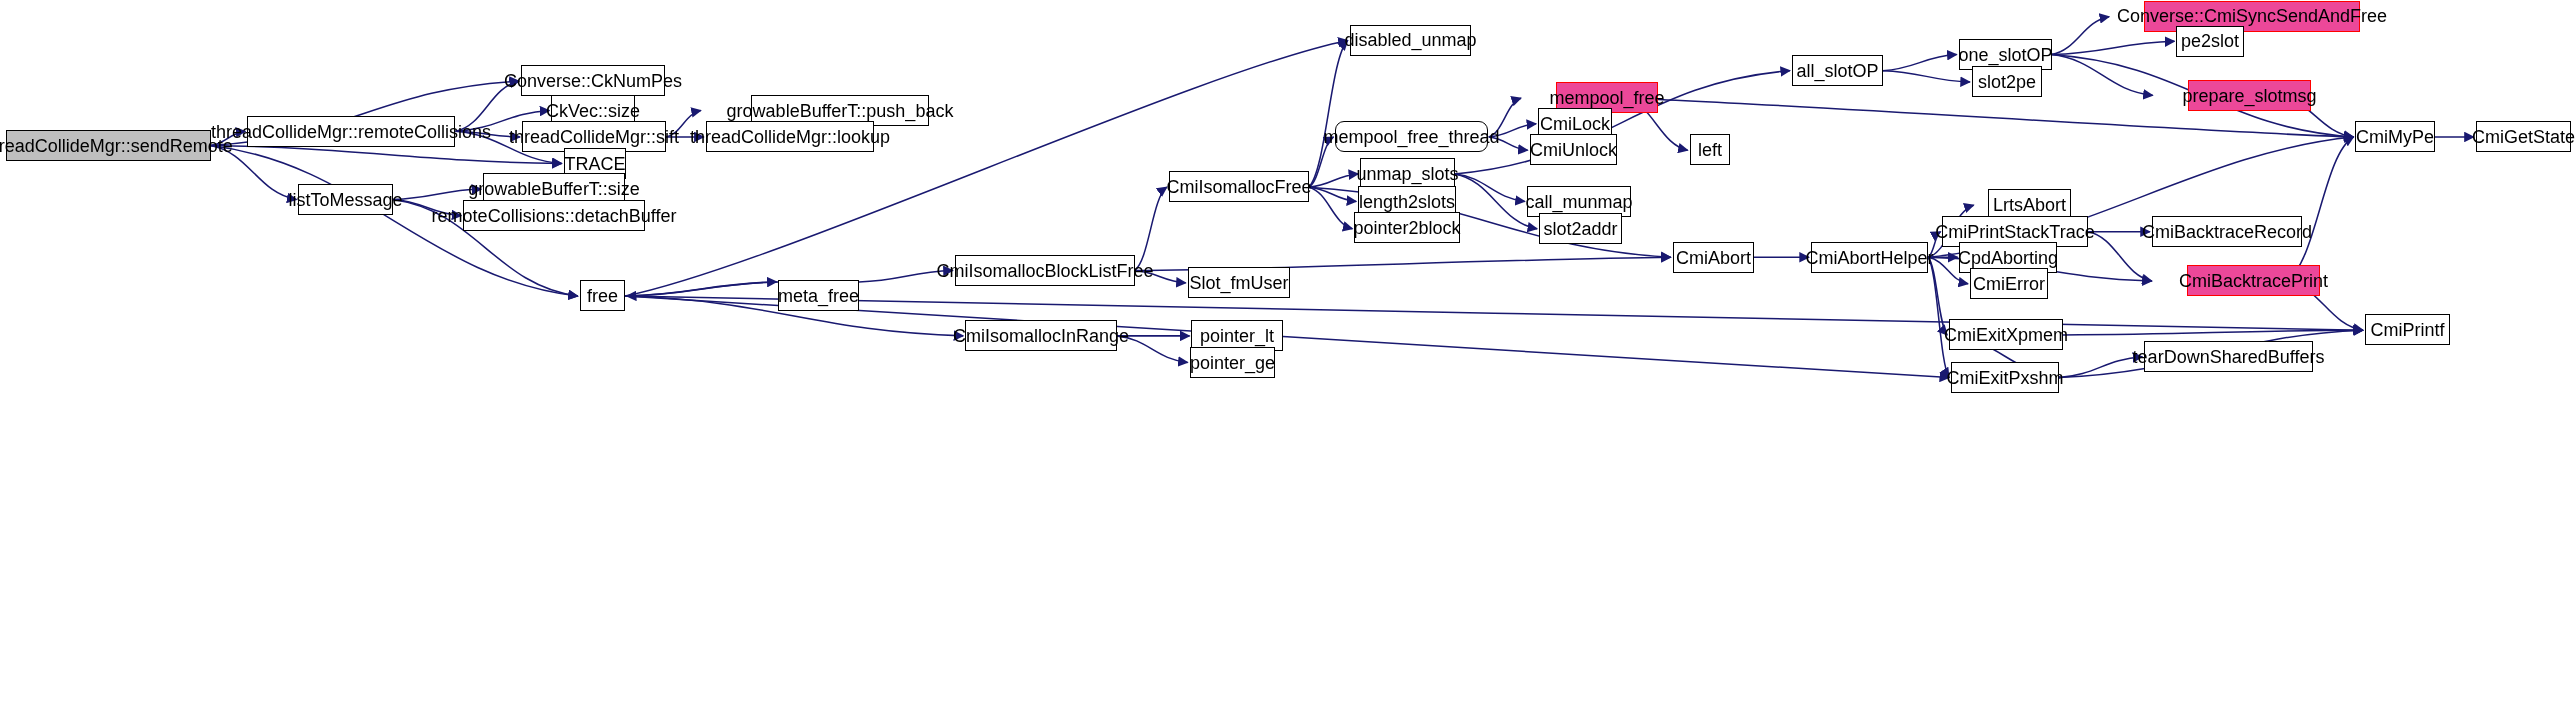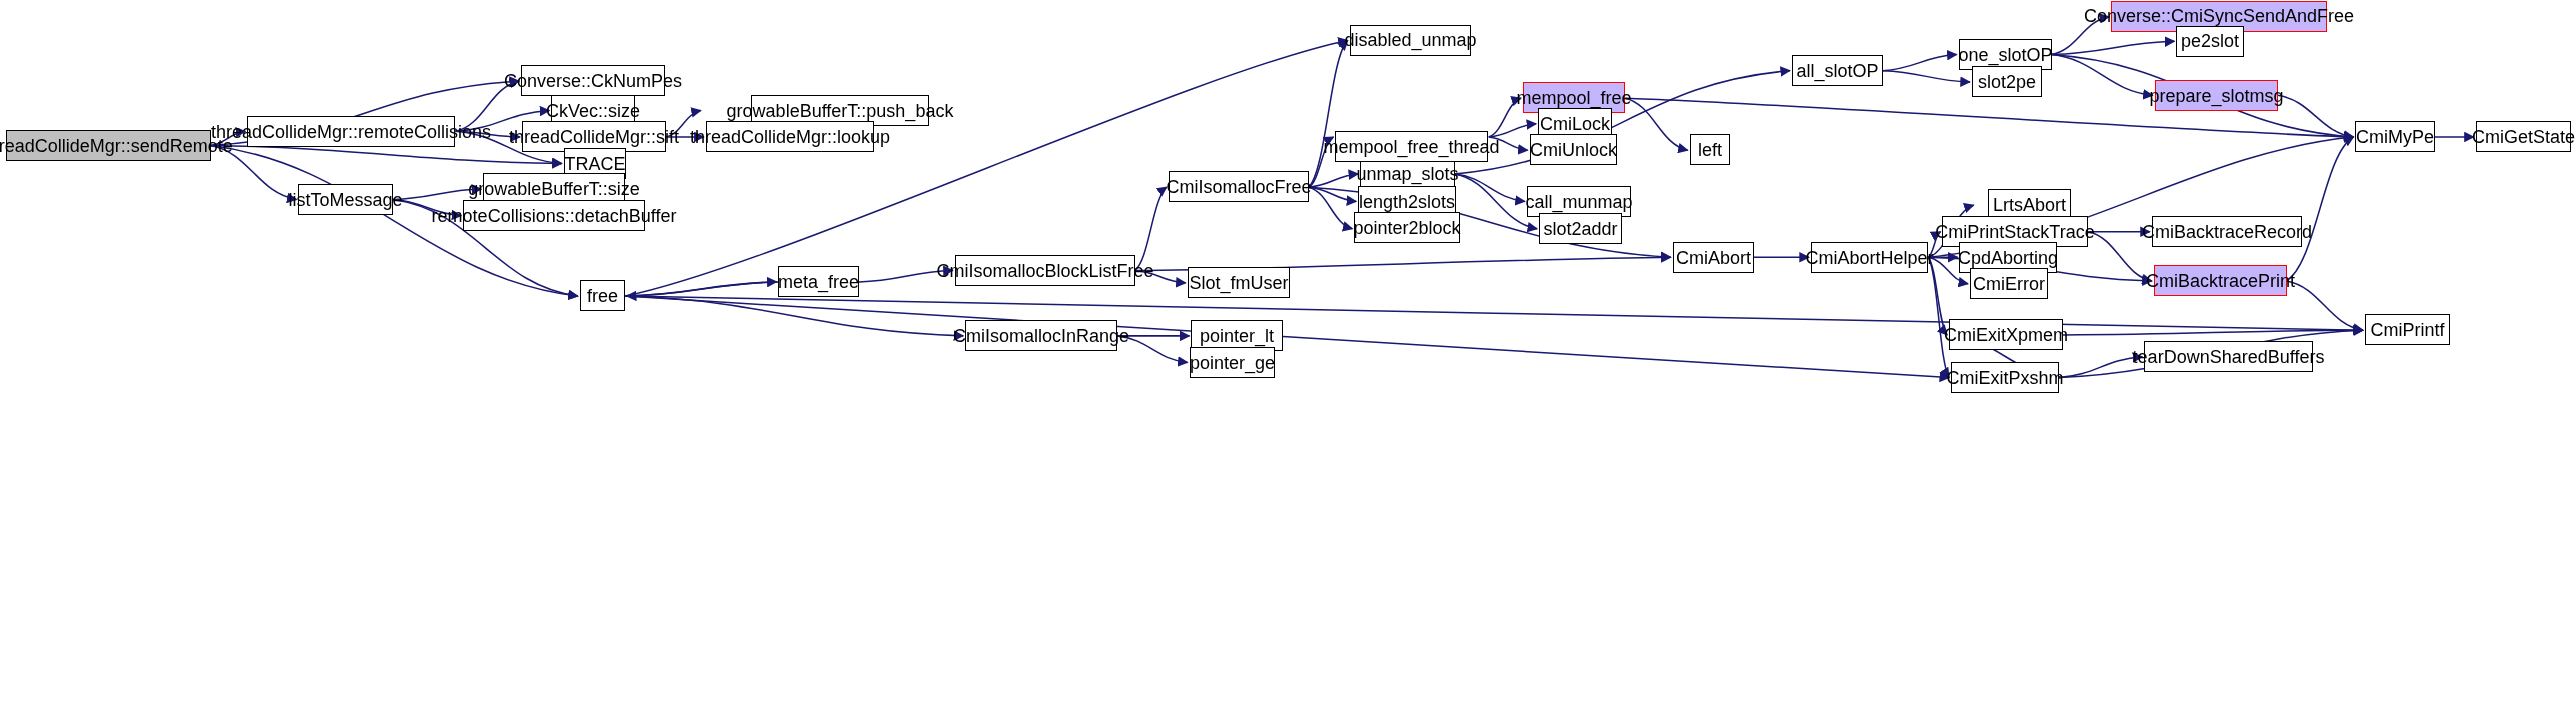--- a/index.html
+++ b/index.html
@@ -46,21 +46,22 @@
     letter-spacing: 0px;
     height: 31px;
     padding: 0 8.5px;
   }
   .gnode.root {
     background: #bfbfbf;
     border: 0.9px solid #000000;
   }
   .gnode.alt {
     border: 0.9px solid #ff0000;
-    background: #c4b5fd;
+    background: #ec4899;
+    margin-left: 33px;
   }
   .gnode span {
     display: block;
     pointer-events: none;
   }
 </style>
 </head>
 <body>
 
 <div id="graph-root">
@@ -168,21 +169,21 @@
       </div>
       <div class="gnode" style="left: 483px; top: 173px; width: 142px;">
         <span>growableBufferT::size</span>
       </div>
       <div class="gnode" style="left: 463px; top: 200px; width: 182px;">
         <span>remoteCollisions::detachBuffer</span>
       </div>
       <div class="gnode" style="left: 580px; top: 280px; width: 45px;">
         <span>free</span>
       </div>
-      <div class="gnode" style="left: 778px; top: 266px; width: 81px; text-align: right;">
+      <div class="gnode" style="left: 778px; top: 280px; width: 81px; text-align: right;">
         <span>meta_free</span>
       </div>
       <div class="gnode" style="left: 955px; top: 255px; width: 180px;">
         <span>CmiIsomallocBlockListFree</span>
       </div>
       <div class="gnode" style="left: 1188px; top: 267px; width: 102px;">
         <span>Slot_fmUser</span>
       </div>
       <div class="gnode" style="left: 965px; top: 320px; width: 152px;">
         <span>CmiIsomallocInRange</span>
@@ -207,21 +208,21 @@
       </div>
       <div class="gnode" style="left: 1527px; top: 186px; width: 104px;">
         <span>call_munmap</span>
       </div>
       <div class="gnode" style="left: 1539px; top: 213px; width: 83px;">
         <span>slot2addr</span>
       </div>
       <div class="gnode" style="left: 1350px; top: 24.6px; width: 121px;">
         <span>disabled_unmap</span>
       </div>
-      <div class="gnode" style="left: 1335px; top: 131px; width: 153px;">
+      <div class="gnode" style="left: 1335px; top: 121px; width: 153px; border-radius: 9px;">
         <span>mempool_free_thread</span>
       </div>
       <div class="gnode alt" style="left: 1523px; top: 82px; width: 102px;">
         <span>mempool_free</span>
       </div>
       <div class="gnode" style="left: 1538px; top: 108px; width: 74px;">
         <span>CmiLock</span>
       </div>
       <div class="gnode" style="left: 1530px; top: 134px; width: 87px;">
         <span>CmiUnlock</span>

